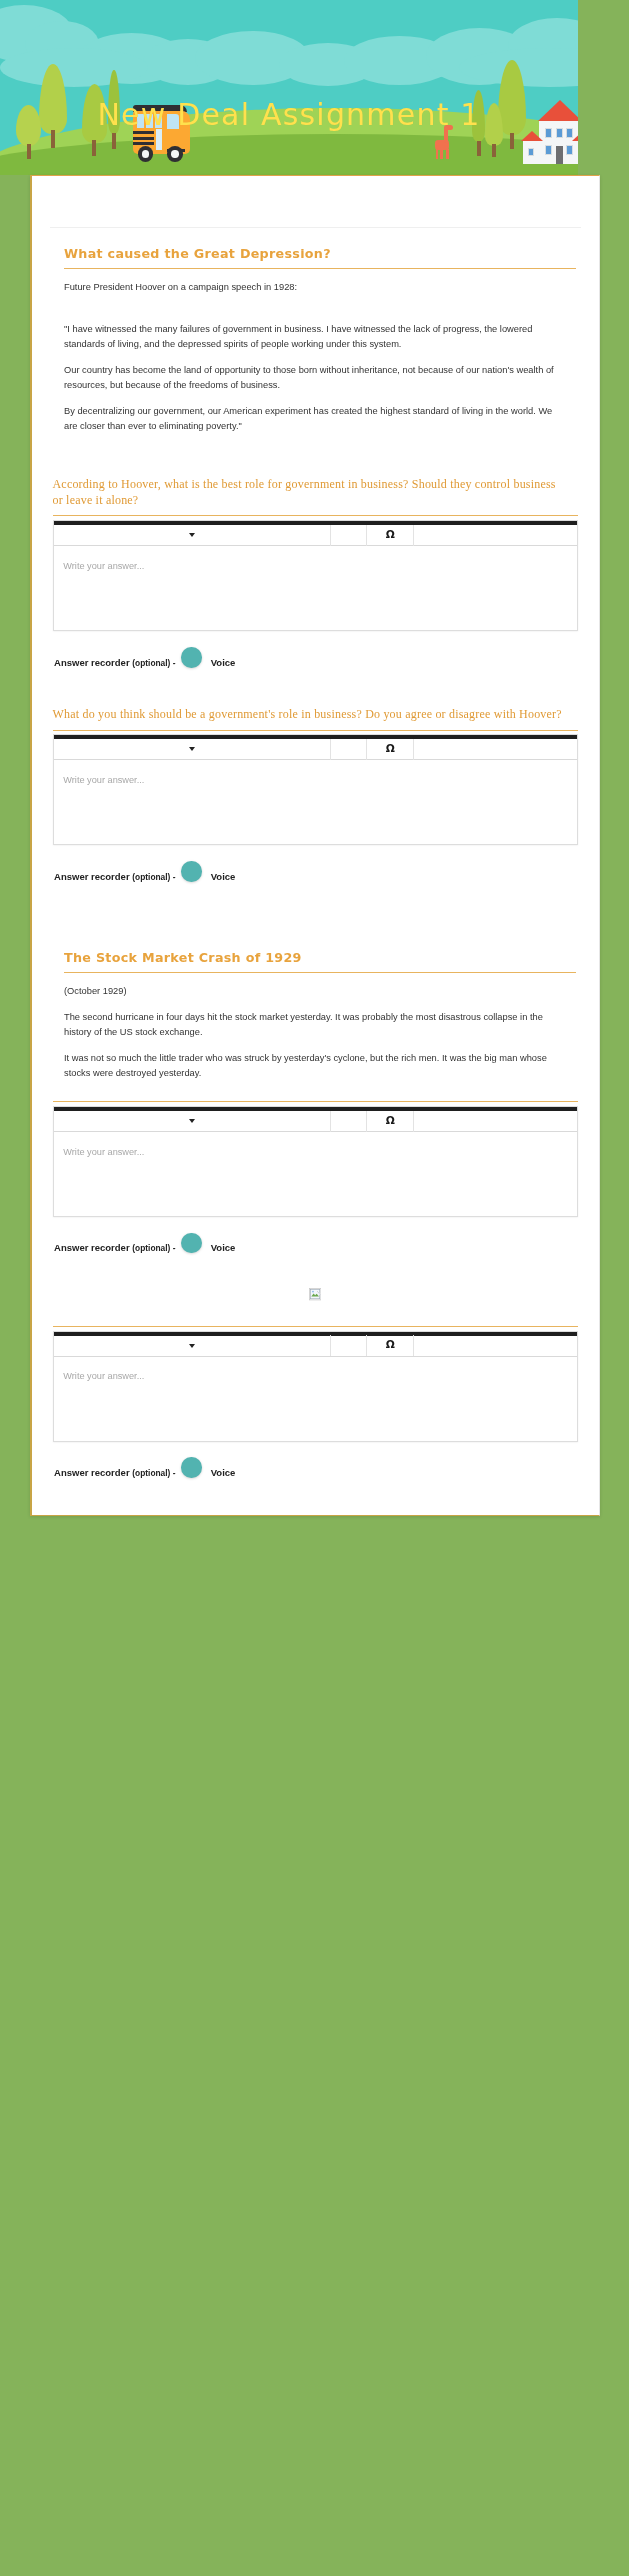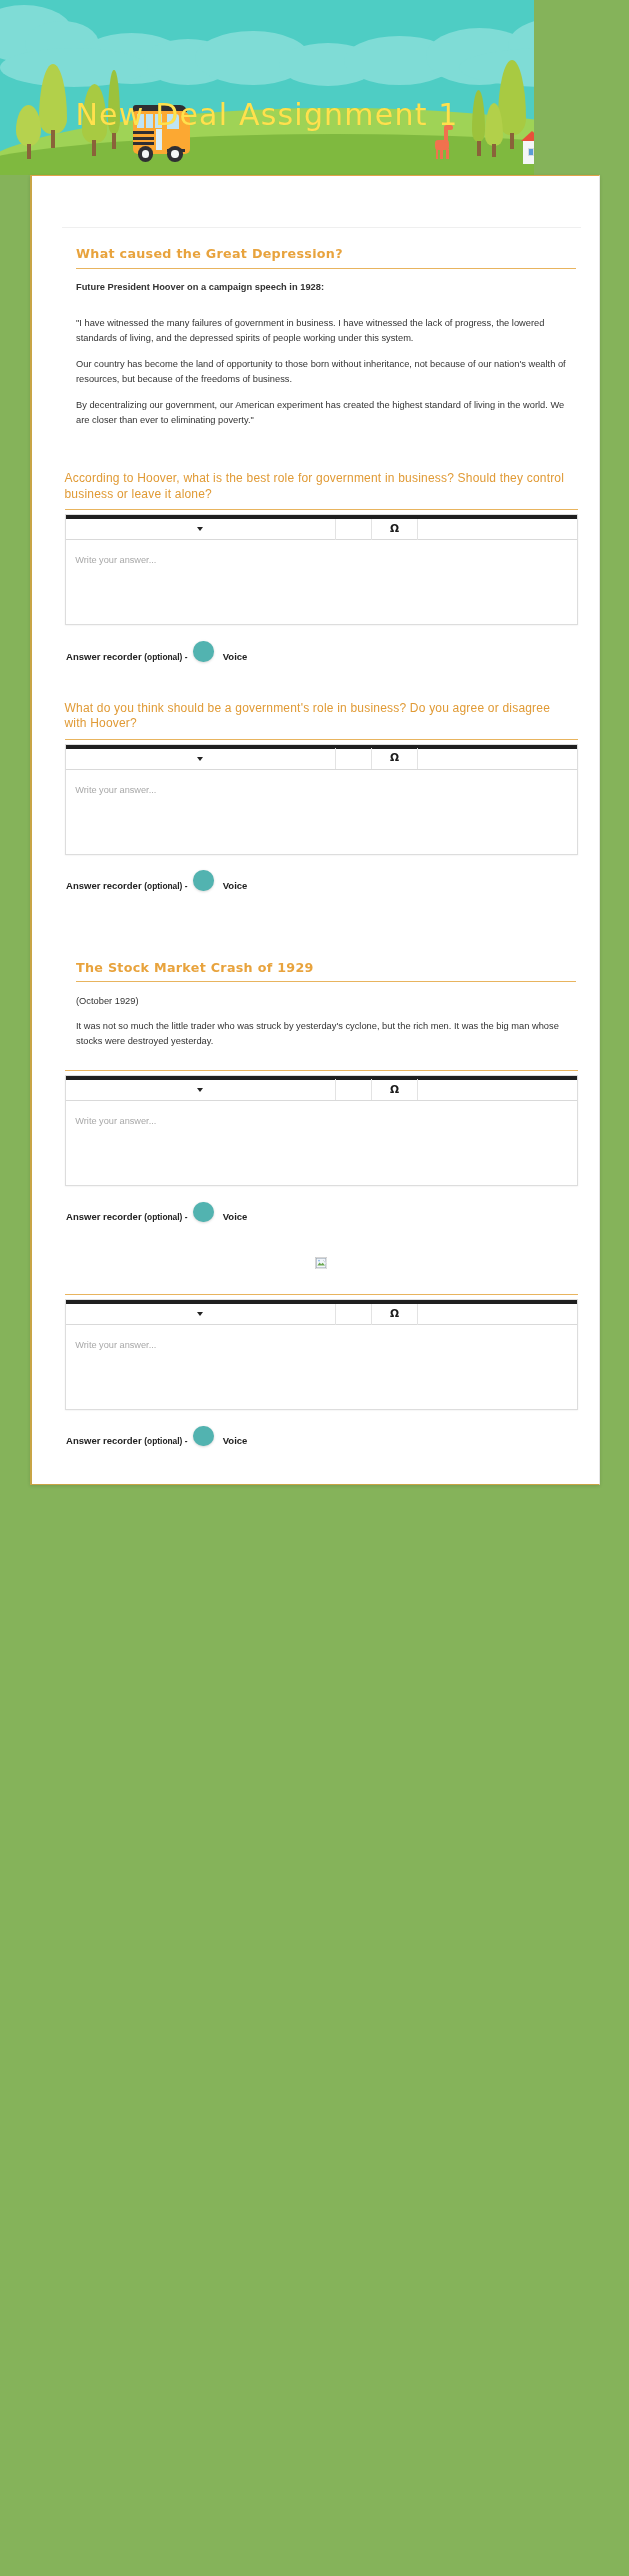--- a/index.html
+++ b/index.html
@@ -14,21 +14,21 @@
     position: relative;
     width: 629px;
     min-height: 2576px;
     background: #85b35a;
     overflow: hidden;
   }
 
   
   .banner {
     position: relative;
-    width: 534px;
+    width: 578px;
     height: 182px;
     background: #4d7c0f;
     overflow: hidden;
   }
   .banner-sky { position: absolute; inset: 0; background: #4ecdc4; }
 
   .cloud {
     position: absolute;
     background: #7fdcd6;
     border-radius: 50%;
@@ -121,21 +121,21 @@
   }
   .card {
     position: relative;
     margin-top: -6.6px;
     background: #ffffff;
     border-left: 2.5px solid #c8a445;
     border-right: 0.8px solid #e6e6e6;
     border-bottom: 1.6px solid #c8a445;
     border-top: 0.8px solid #e0a24a;
     box-shadow: 0 0.8px 3.3px rgba(0,0,0,.12);
-    padding: 0 0 36px 12px;
+    padding: 0 0 36px 0;
   }
   .card-topstrip {
     height: 52px;
     border-bottom: 0.8px solid #efefef;
     margin: 0 18px;
   }
 
   .inner { padding: 0 21px; }
 
   
@@ -153,26 +153,26 @@
   }
 
   
   .body-txt {
     font-size: 9.3px;
     line-height: 1.62;
     color: #333333;
     padding: 0 11.5px;
     margin-bottom: 10.7px;
   }
-  .body-txt.lead { margin-bottom: 21px; font-weight: bold; }
+  .body-txt.lead { margin-bottom: 27px; }
   .spacer-lg { height: 19.7px; }
 
   
   .prompt {
-    font-family: Liberation Sans, sans-serif;
+    font-family: Liberation Serif, serif;
     font-size: 12px;
     line-height: 1.28;
     color: #e09a35;
     padding: 13px 11.5px 7.4px 0;
     letter-spacing: 0.2px;
   }
   .prompt-rule {
     height: 0.8px;
     background: #e8b45e;
     margin-bottom: 4.1px;
@@ -454,20 +454,21 @@
           <span class="rec-voice">Voice</span>
         </div>
 
         <div class="block-gap"></div>
         <div class="block-gap"></div>
 
         <h2 class="sec-head">The Stock Market Crash of 1929</h2>
         <div class="sec-rule"></div>
 
         <p class="body-txt">(October 1929)</p>
+        <p class="body-txt">The second hurricane in four days hit the stock market yesterday. It was probably the most disastrous collapse in the history of the US stock exchange.</p>
         <p class="body-txt">It was not so much the little trader who was struck by yesterday's cyclone, but the rich men. It was the big man whose stocks were destroyed yesterday.</p>
 
         <div class="block-gap-sm"></div>
 
         <div class="prompt-rule"></div>
 
         <div class="editor">
           <div class="editor-topbar"></div>
           <div class="editor-toolbar">
             <div class="tb-cell style-sel">

